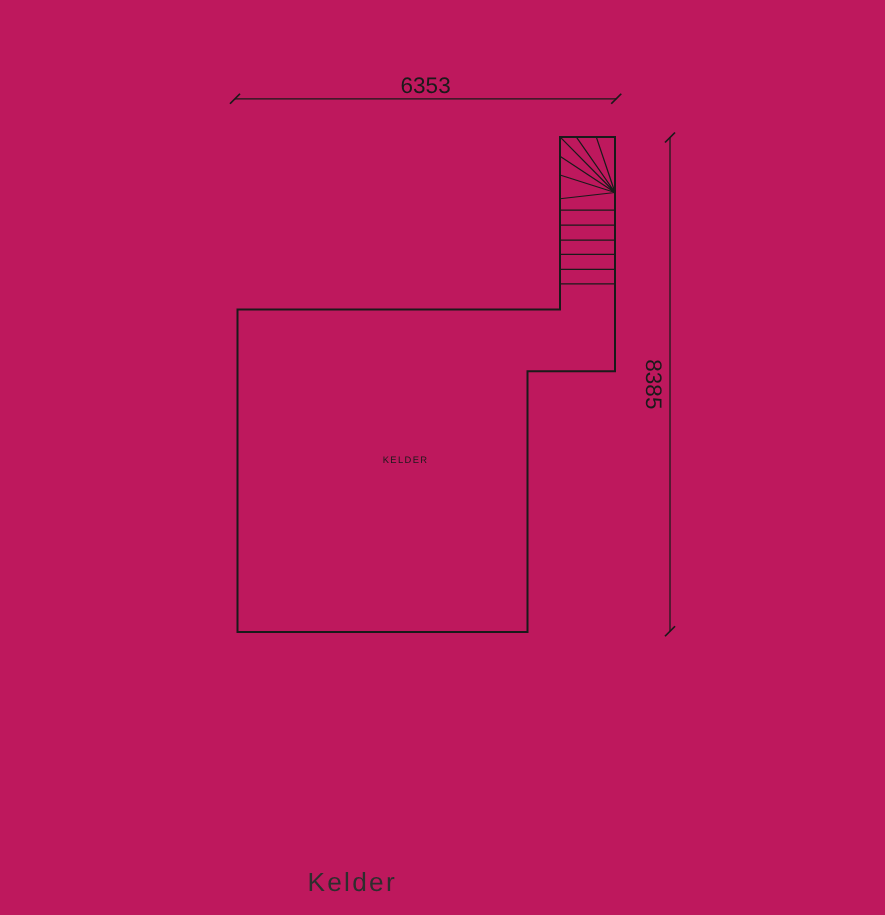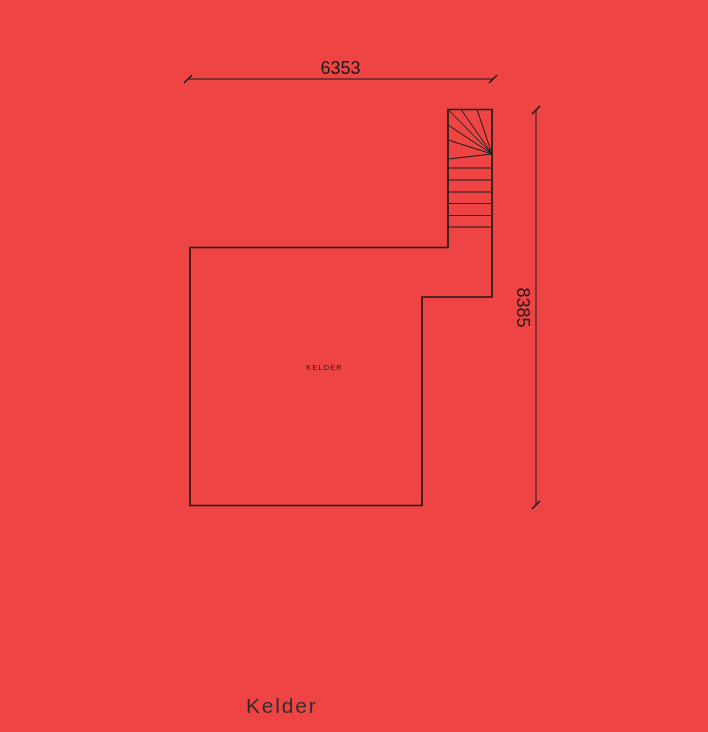--- a/index.html
+++ b/index.html
@@ -8,21 +8,21 @@
     width: 708px;
     height: 732px;
     background: #ffffff;
     overflow: hidden;
     font-family: "Liberation Sans", sans-serif;
   }
   .sheet {
     position: relative;
     width: 708px;
     height: 732px;
-    background: #ef4444;
+    background: #be185d;
   }
   svg.plan-svg {
     position: absolute;
     left: 0;
     top: 0;
     display: block;
   }
   .outline {
     fill: none;
     stroke: #1a1a1a;

